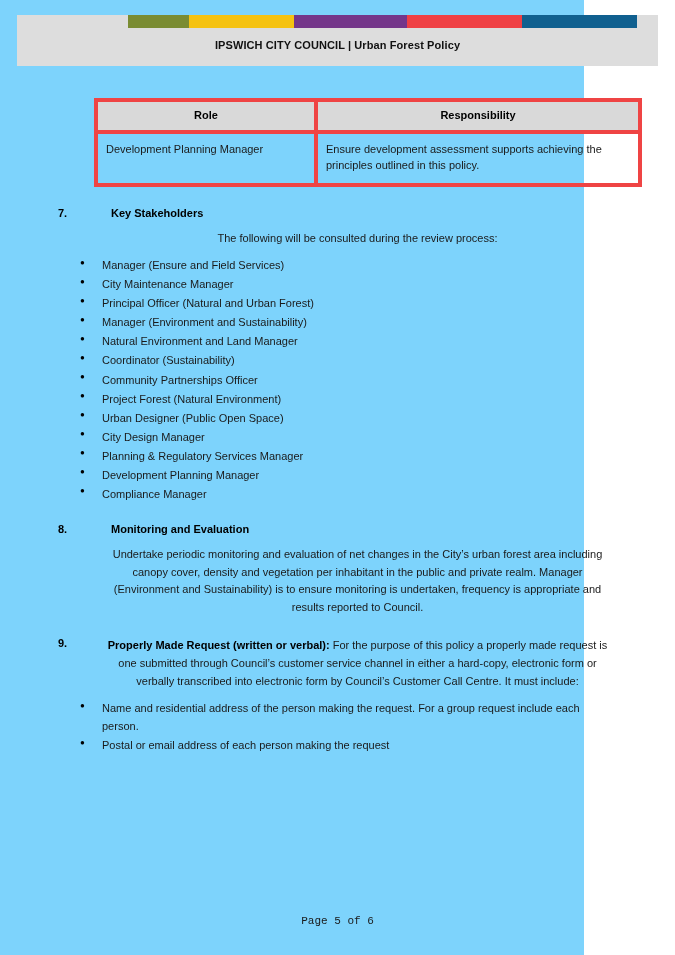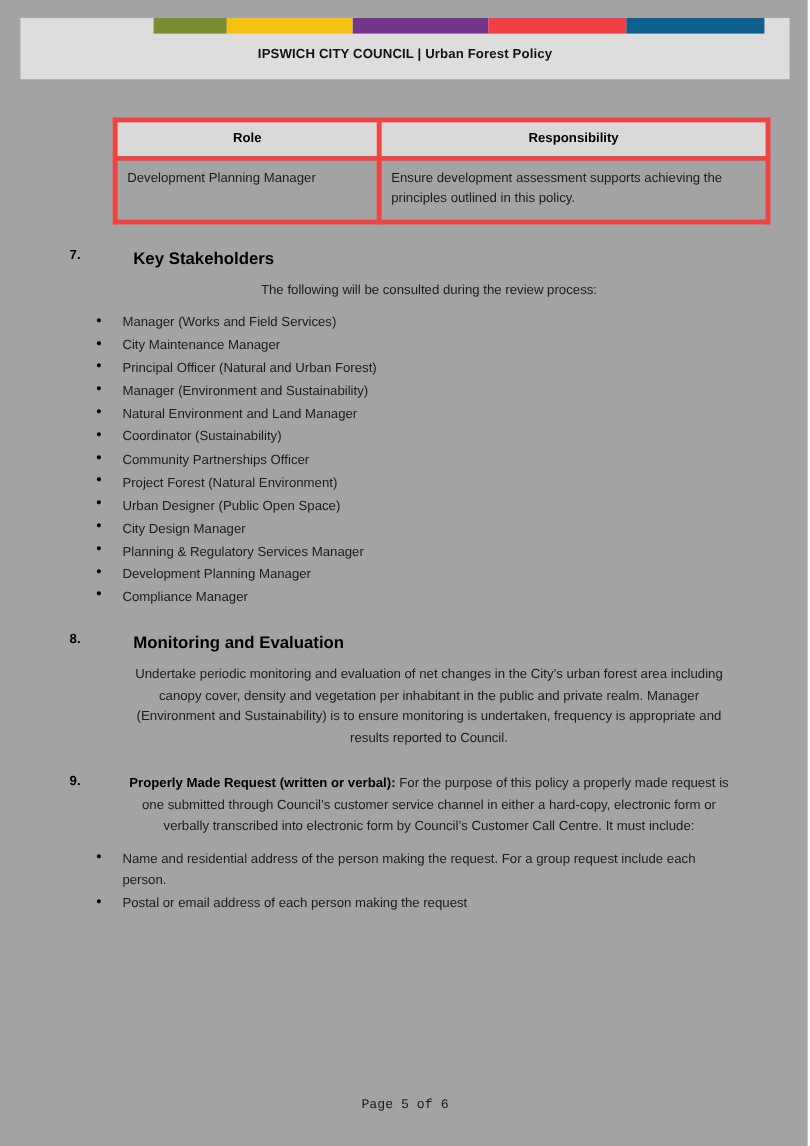--- a/index.html
+++ b/index.html
@@ -13,23 +13,23 @@
     height: 955px;
     font-family: "Liberation Sans", sans-serif;
     color: #000000;
     position: relative;
     overflow: hidden;
   }
 
   
   .page {
     position: relative;
-    width: 673px;
+    width: 584px;
     height: 955px;
-    background: #a3a3a3;
+    background: #7dd3fc;
     box-sizing: border-box;
   }
 
   
   .header-band {
     position: absolute;
     left: 17px;
     top: 15px;
     width: 641px;
     height: 51px;
@@ -112,21 +112,21 @@
     position: absolute;
     left: 58px;
     top: 0;
     font-size: 11px;
     font-weight: bold;
     color: #000;
   }
   .section-title {
     margin: 0;
     padding-left: 51px;
-    font-size: 14px;
+    font-size: 11px;
     font-weight: bold;
     color: #000;
   }
   .body-block {
     padding-left: 36px;
   }
   p.para {
     margin: 11px 0 0 4px;
     font-size: 11px;
     line-height: 1.62;
@@ -210,21 +210,21 @@
       </table>
     </div>
 
     <div class="section">
       <span class="section-num">7.</span>
       <h2 class="section-title">Key Stakeholders</h2>
       <div class="body-block">
         <p class="para">The following will be consulted during the review process:</p>
       </div>
       <ul class="bullets">
-        <li>Manager (Works and Field Services)</li>
+        <li>Manager (Ensure and Field Services)</li>
         <li>City Maintenance Manager</li>
         <li>Principal Officer (Natural and Urban Forest)</li>
         <li>Manager (Environment and Sustainability)</li>
         <li>Natural Environment and Land Manager</li>
         <li>Coordinator (Sustainability)</li>
         <li>Community Partnerships Officer</li>
         <li>Project Forest (Natural Environment)</li>
         <li>Urban Designer (Public Open Space)</li>
         <li>City Design Manager</li>
         <li>Planning &amp; Regulatory Services Manager</li>

